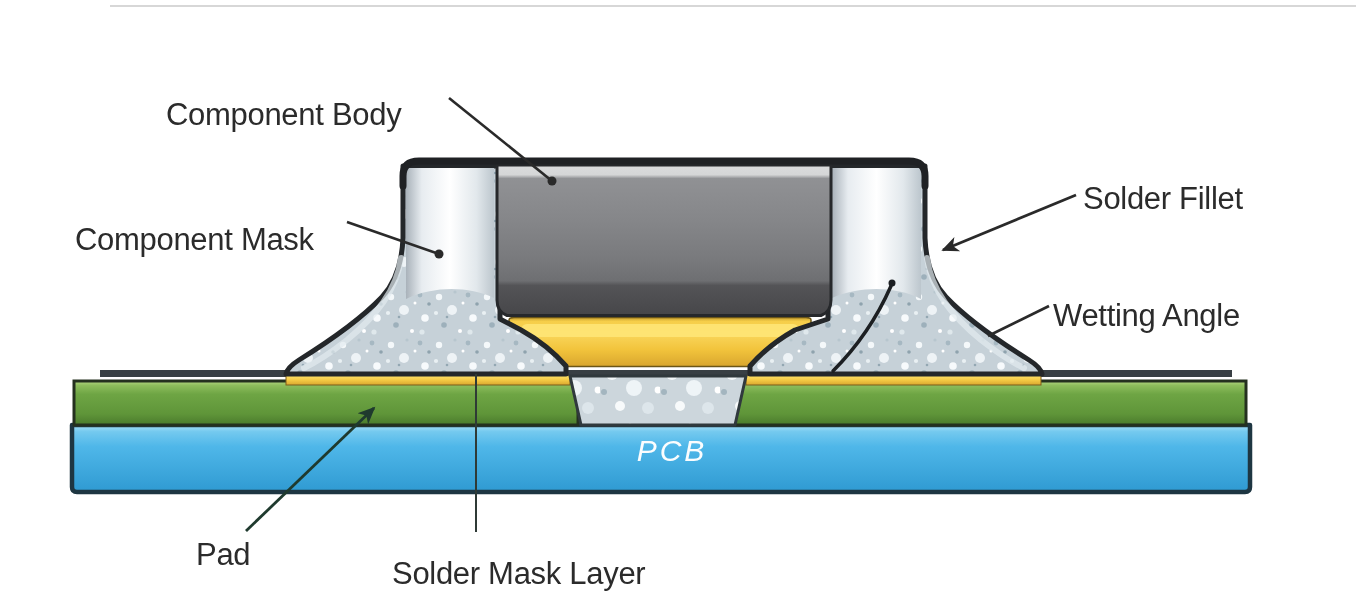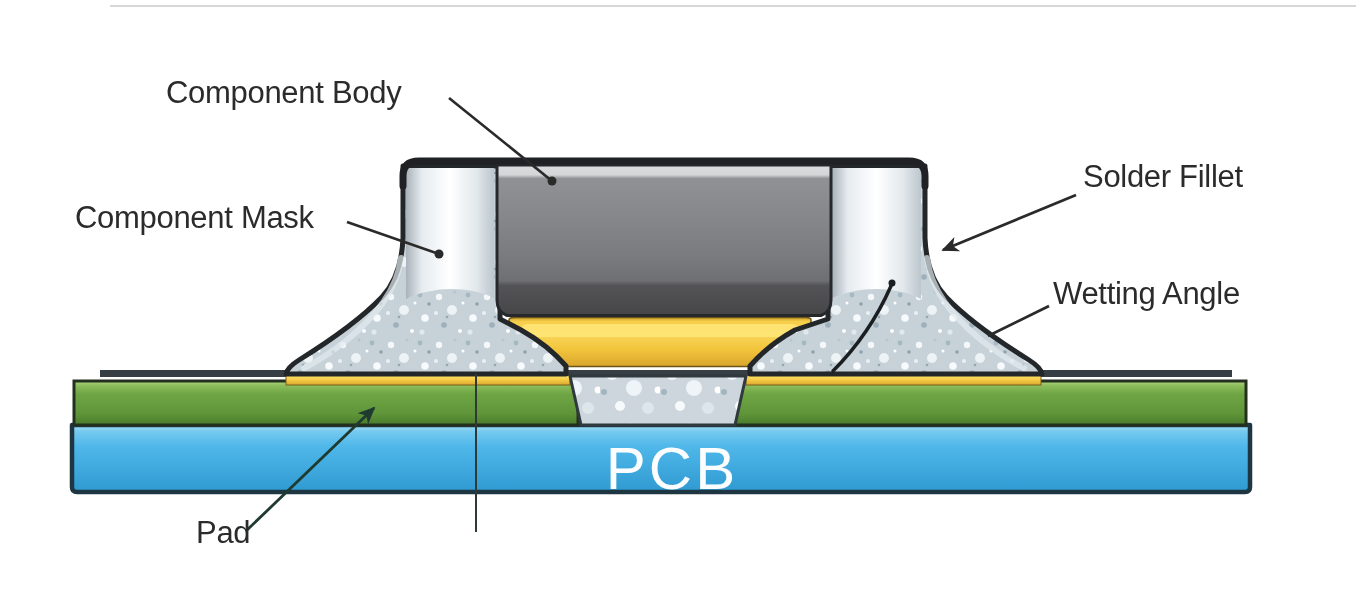--- a/index.html
+++ b/index.html
@@ -3,25 +3,25 @@
 <meta charset="utf-8">
 <style>
   html,body{margin:0;padding:0;background:#ffffff;}
   #stage{
     position:relative;width:1356px;height:607px;background:#ffffff;
     font-family:"Liberation Sans", sans-serif;overflow:hidden;
   }
   #diagram-svg{position:absolute;left:0;top:0;}
   .lbl{
     position:absolute;color:#2b2b2b;font-size:31px;line-height:1.1;
-    white-space:nowrap;letter-spacing:-0.3px;
+    white-space:nowrap;letter-spacing:-0.3px;margin-top:22px;
   }
   .lbl-pcb{
-    position:absolute;color:#fbfdfe;font-size:60px;letter-spacing:3px;
-    white-space:nowrap;font-weight:400;
+    position:absolute;color:#fbfdfe;font-size:30px;letter-spacing:3px;
+    white-space:nowrap;font-weight:400;font-style:italic;
   }
 </style>
 </head>
 <body>
 
 <div id="stage">
 
   <svg id="diagram-svg" width="1356" height="607" viewBox="0 0 1356 607">
     <defs>
       <linearGradient id="blueGrad" x1="0" y1="0" x2="0" y2="1">
@@ -157,15 +157,16 @@
   <div class="lbl" style="left:166px;top:76px;">Component Body</div>
 
   <div class="lbl" style="left:75px;top:201px;">Component Mask</div>
 
   <div class="lbl" style="left:1053px;top:277px;">Wetting Angle</div>
 
   <div class="lbl" style="left:1083px;top:160px;">Solder Fillet</div>
 
   <div class="lbl" style="left:196px;top:516px;">Pad</div>
 
+  <div class="lbl" style="left:392px;top:535px;">Solder Mask Layer</div>
 
   <div class="lbl-pcb" style="left:602px;top:434px;width:140px;text-align:center;">PCB</div>
 </div>
 
 </body></html>

